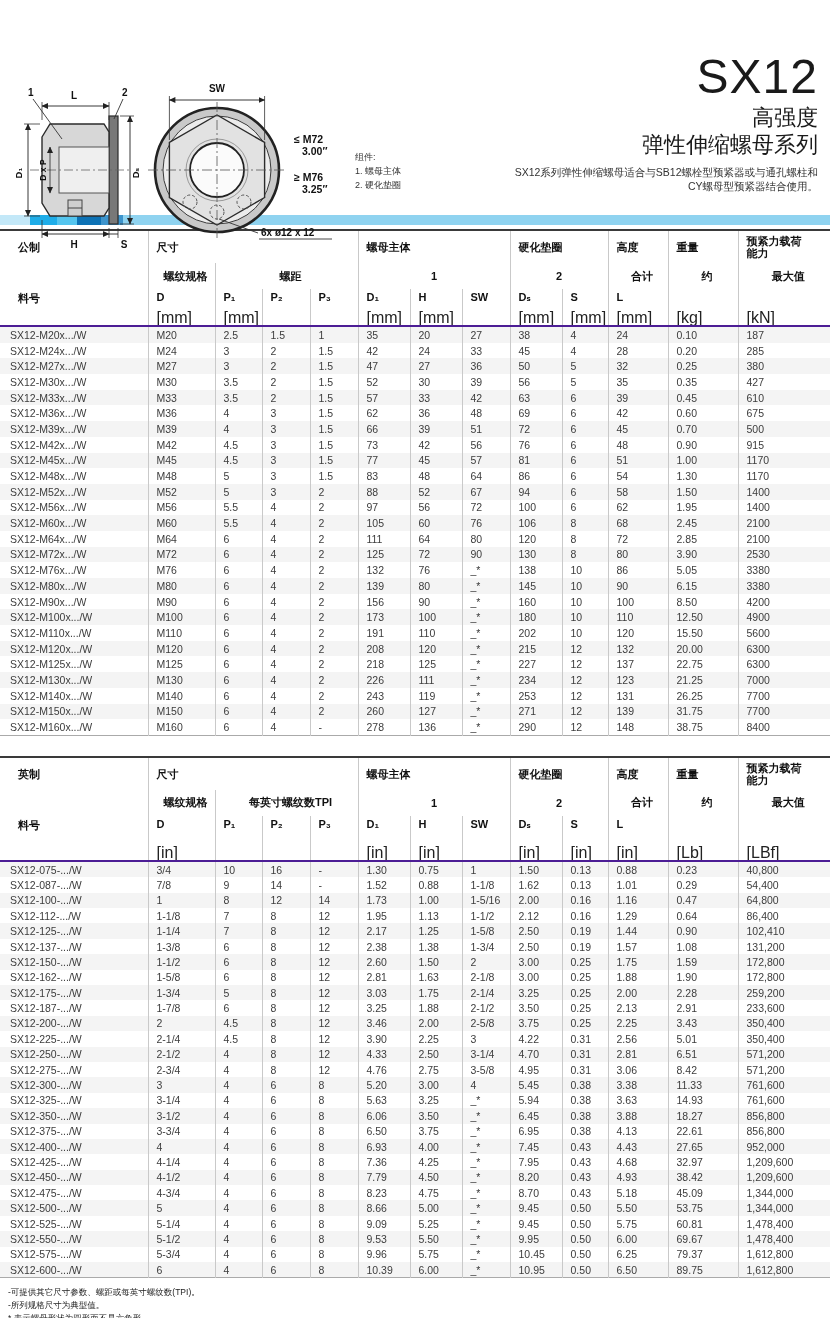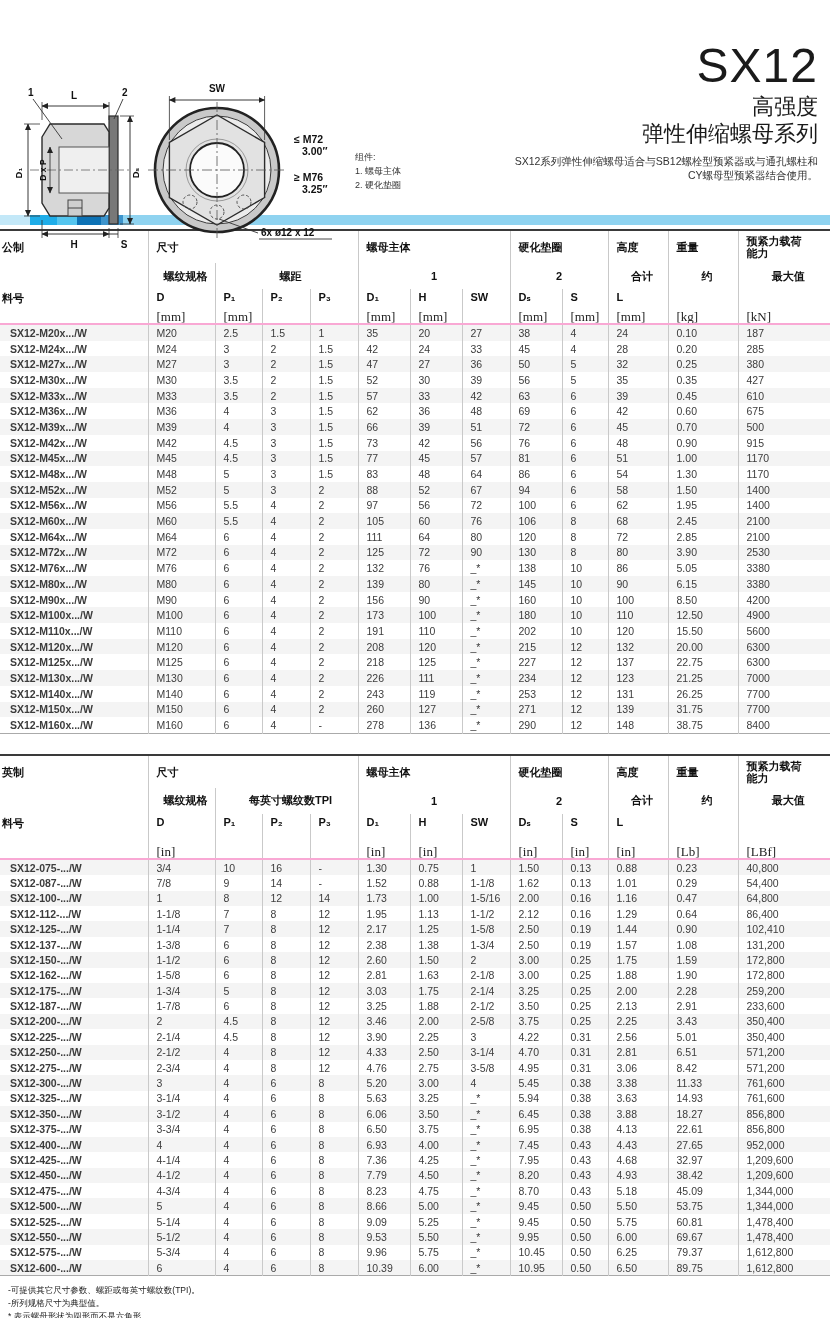--- a/index.html
+++ b/index.html
@@ -4,48 +4,48 @@
 <style>
   html,body{margin:0;padding:0;}
   body{
     width:830px;height:1318px;background:#fff;position:relative;overflow:hidden;
     font-family:"Liberation Sans","DejaVu Sans",sans-serif;color:#1a1a1a;
     -webkit-font-smoothing:antialiased;
   }
   
   .top{position:relative;height:213px;}
   .drawings{position:absolute;left:2px;top:40px;}
-  .titleblock{position:absolute;right:12px;top:41px;text-align:right;width:420px;}
+  .titleblock{position:absolute;right:12px;top:52px;text-align:right;width:420px;}
   .titleblock .t1{font-size:48px;font-weight:300;line-height:50px;letter-spacing:1px;}
   .titleblock .t2{font-size:22px;line-height:27px;margin-top:2px;}
   .titleblock .t3{font-size:22px;line-height:28px;}
   .titleblock .desc{font-size:10.5px;line-height:14px;color:#333;margin-top:6px;}
   
   .accentbar{height:10px;width:830px;display:flex;margin-top:2px;}
   .accentbar div{height:100%;}
   
   table{border-collapse:collapse;table-layout:fixed;width:830px;
         border-top:2px solid #3a3a3a;border-bottom:1px solid #aaa;}
   th,td{font-size:10.5px;vertical-align:middle;text-align:left;overflow:hidden;white-space:nowrap;}
   th{white-space:pre-line;}
   th:not(:first-child),td:not(:first-child){border-left:1px solid #c9c9c9;}
   td{color:#3c3c3c;padding:0 0 0 8px;}
-  td:first-child{padding-left:10px;font-weight:bold;}
+  td:first-child{padding-left:10px;}
   th{font-weight:bold;color:#111;padding:0 0 0 8px;}
-  th:first-child{padding-left:2px;}
+  th:first-child{padding-left:18px;}
   .hrow1 th{height:32px;font-size:11px;vertical-align:middle;line-height:12px;}
   .hrow2 th{height:26px;font-size:11px;vertical-align:middle;text-align:center;}
   .hrow2 th.ctr{text-align:center;padding-left:0;}
-  .hrow3 th{border-bottom:2px solid #f9a8d4;vertical-align:top;}
+  .hrow3 th{border-bottom:2px solid #4c1d95;vertical-align:top;}
   .tbl-metric .hrow3 th{height:34px;}
   .tbl-imperial .hrow3 th{height:44px;}
   .hrow3 .cellwrap{display:flex;flex-direction:column;justify-content:space-between;height:100%;
                    padding:2px 0 3px 0;}
   .hrow3 .lbl{font-size:11px;font-weight:bold;}
-  .hrow3 .unit{font-size:13px;font-weight:normal;color:#222;font-family:Liberation Serif, serif;}
+  .hrow3 .unit{font-size:16px;font-weight:normal;color:#222;}
   tbody tr:nth-child(odd){background:#f4f4f4;}
   .tbl-metric tbody td{height:15.7px;}
   .tbl-imperial tbody td{height:15.4px;}
   .gap{height:20px;}
   
   .footnotes{margin:8px 0 0 8px;font-size:8.5px;line-height:13px;color:#222;}
   
   .drawings svg text{font-family:"Liberation Sans","DejaVu Sans",sans-serif;}
 </style>
 </head>

